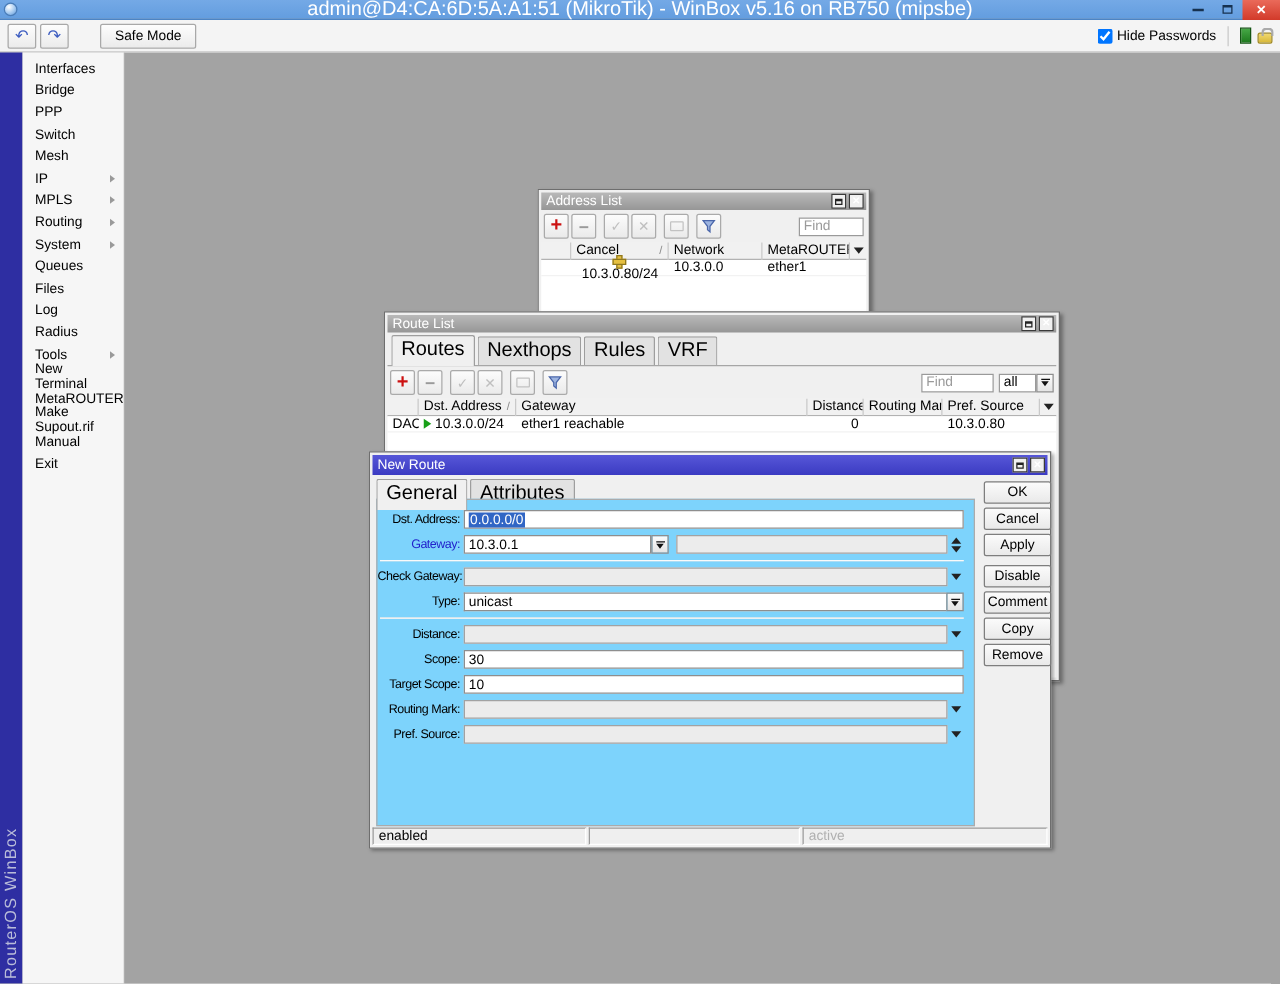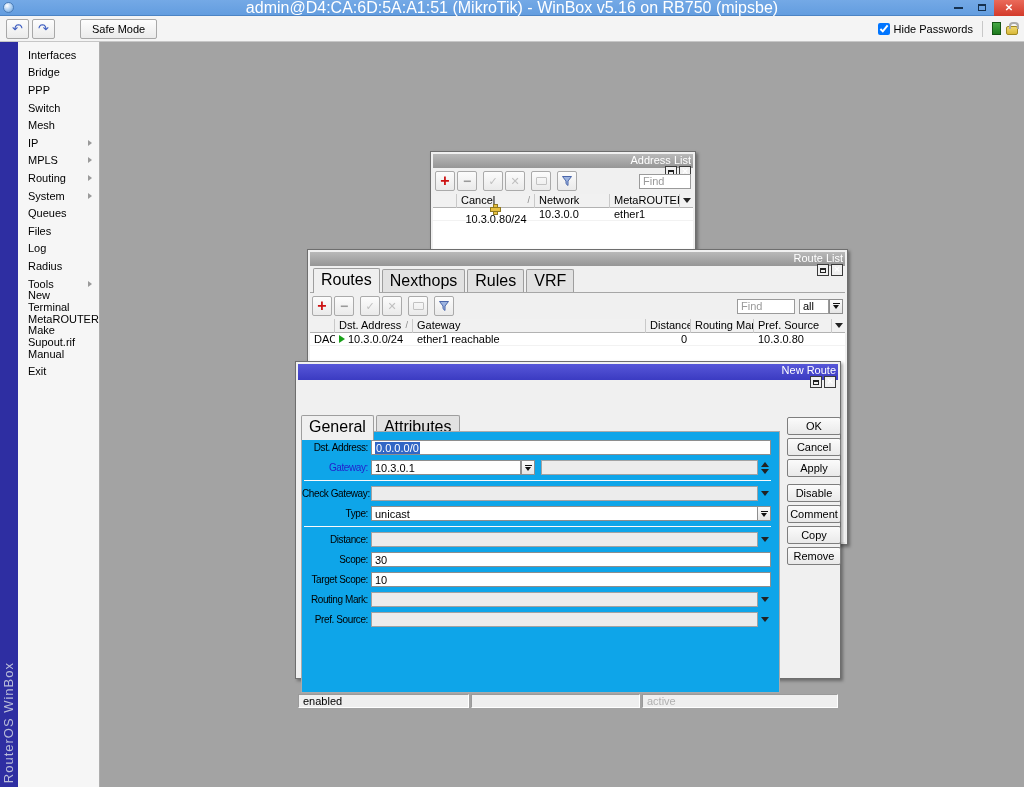--- a/index.html
+++ b/index.html
@@ -44,22 +44,22 @@
     writing-mode:vertical-rl; color:#b9bcd9; font-size:13px; letter-spacing:1px; white-space:nowrap; }
   .sidebar { position:absolute; left:18px; top:42px; width:82px; height:745px;
     background:#f6f6f6; border-right:1px solid #aeaeae; padding-top:4px; }
   .menu-item { height:17.6px; display:flex; align-items:center; padding:0 7px 0 10px; font-size:11px; cursor:default; }
   .menu-arrow { margin-left:auto; width:0; height:0; border-left:4px solid #9a9a9a;
     border-top:3px solid transparent; border-bottom:3px solid transparent; }
 
   
   .win { position:absolute; background:#f0f0f0; border:1px solid #6e6e6e; padding:2px;
     box-shadow:2px 2px 3px rgba(0,0,0,0.35); }
-  .wt { height:14px; display:flex; align-items:flex-end; padding:0 2px 0 4px; color:#fff; font-size:11px;
-    background:linear-gradient(#b9b9b9,#969696);flex-direction:column; }
+  .wt { height:14px; display:flex; align-items:center; padding:0 2px 0 4px; color:#fff; font-size:11px;
+    background:linear-gradient(#b9b9b9,#969696); }
   .wt.active { background:linear-gradient(#5757d8,#3b3bc2); height:16px; }
   .wt-btns { margin-left:auto; display:flex; gap:2px; }
   .wbtn { width:12px; height:12px; background:#f0f0f0; border:1px solid #3a3a3a;
     display:flex; align-items:center; justify-content:center; }
   .wbtn .sq { width:6px; height:5px; border:1px solid #222; border-top-width:2px; }
   .wbtn .x { font-size:8px; font-weight:bold; line-height:1; }
 
   
   .wtools { display:flex; align-items:center; padding:3px 2px; }
   .tbtn { width:20px; height:20px; border:1px solid #aaa; border-radius:2px;
@@ -101,24 +101,24 @@
   .flag-green { width:0; height:0; border-left:6px solid #18a018; border-top:4px solid transparent;
     border-bottom:4px solid transparent; margin-right:3px; }
   .combo-sm { width:30px; height:15px; border:1px solid #9a9a9a; background:#fff; font-size:11px; padding:0 3px; line-height:13px; }
   .ddbtn { width:14px; height:15px; border:1px solid #8e8e8e; background:linear-gradient(#fbfbfb,#e5e5e5);
     display:flex; flex-direction:column; align-items:center; justify-content:center; }
   .ddbtn .bar { width:7px; height:1px; background:#111; margin-bottom:1px; }
   .ddbtn .tri { width:0; height:0; border-left:3.5px solid transparent; border-right:3.5px solid transparent; border-top:4px solid #111; }
 
   
   #new-route { left:295px; top:361px; width:546px; height:318px; z-index:3; }
-  .nr-body { position:relative; height:296px;margin-top:32px; }
+  .nr-body { position:relative; height:296px; }
   .nr-tabs { position:absolute; left:3px; top:3px; display:flex; }
   .content-panel { position:absolute; left:3px; top:19px; width:479px; height:262px;
-    border:1px solid #ababab; padding-top:8px; background:#0ea5e9; }
+    border:1px solid #ababab; padding-top:8px; background:#7dd3fc; }
   .frow { display:flex; align-items:center; height:15px; margin:0 8px 5px 0; }
   .flabel { width:69px; text-align:right; padding-right:3px; font-size:10px; letter-spacing:-0.4px; white-space:nowrap; }
   .flabel.blue { color:#2222cc; }
   .fwhite { flex:1; height:15px; border:1px solid #8e8e8e; background:#fff; font-size:11px; padding:0 3px;
     display:flex; align-items:center; font-family:"Liberation Sans",sans-serif; }
   input.fwhite { display:inline-block; }
   .fgray { flex:1; height:15px; border:1px solid #a2a2a2; background:#ececec; }
   .sel { background:#3166c5; color:#fff; padding:0 1px; }
   .arrow-out { width:13px; height:15px; display:flex; align-items:center; justify-content:center; }
   .spinner { width:13px; height:15px; display:flex; flex-direction:column; align-items:center; justify-content:center; gap:2px; }

